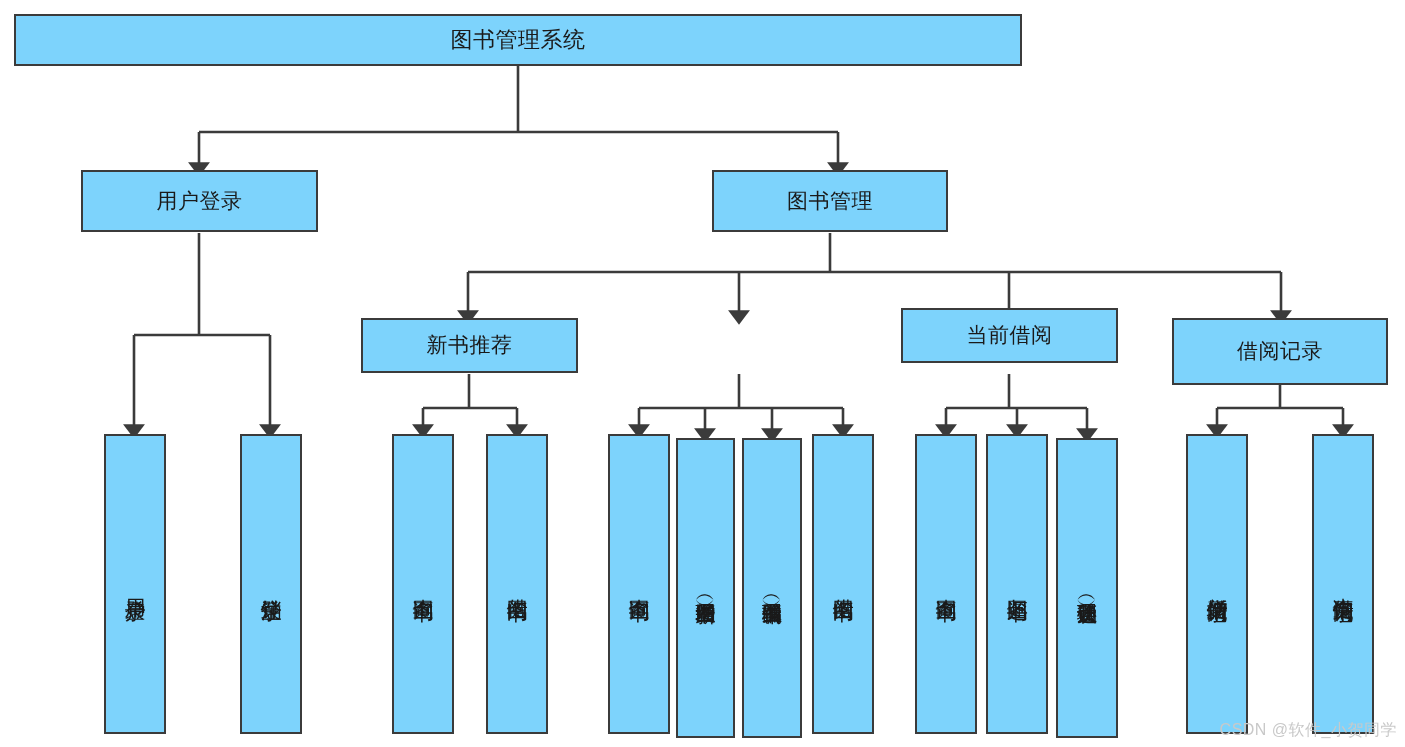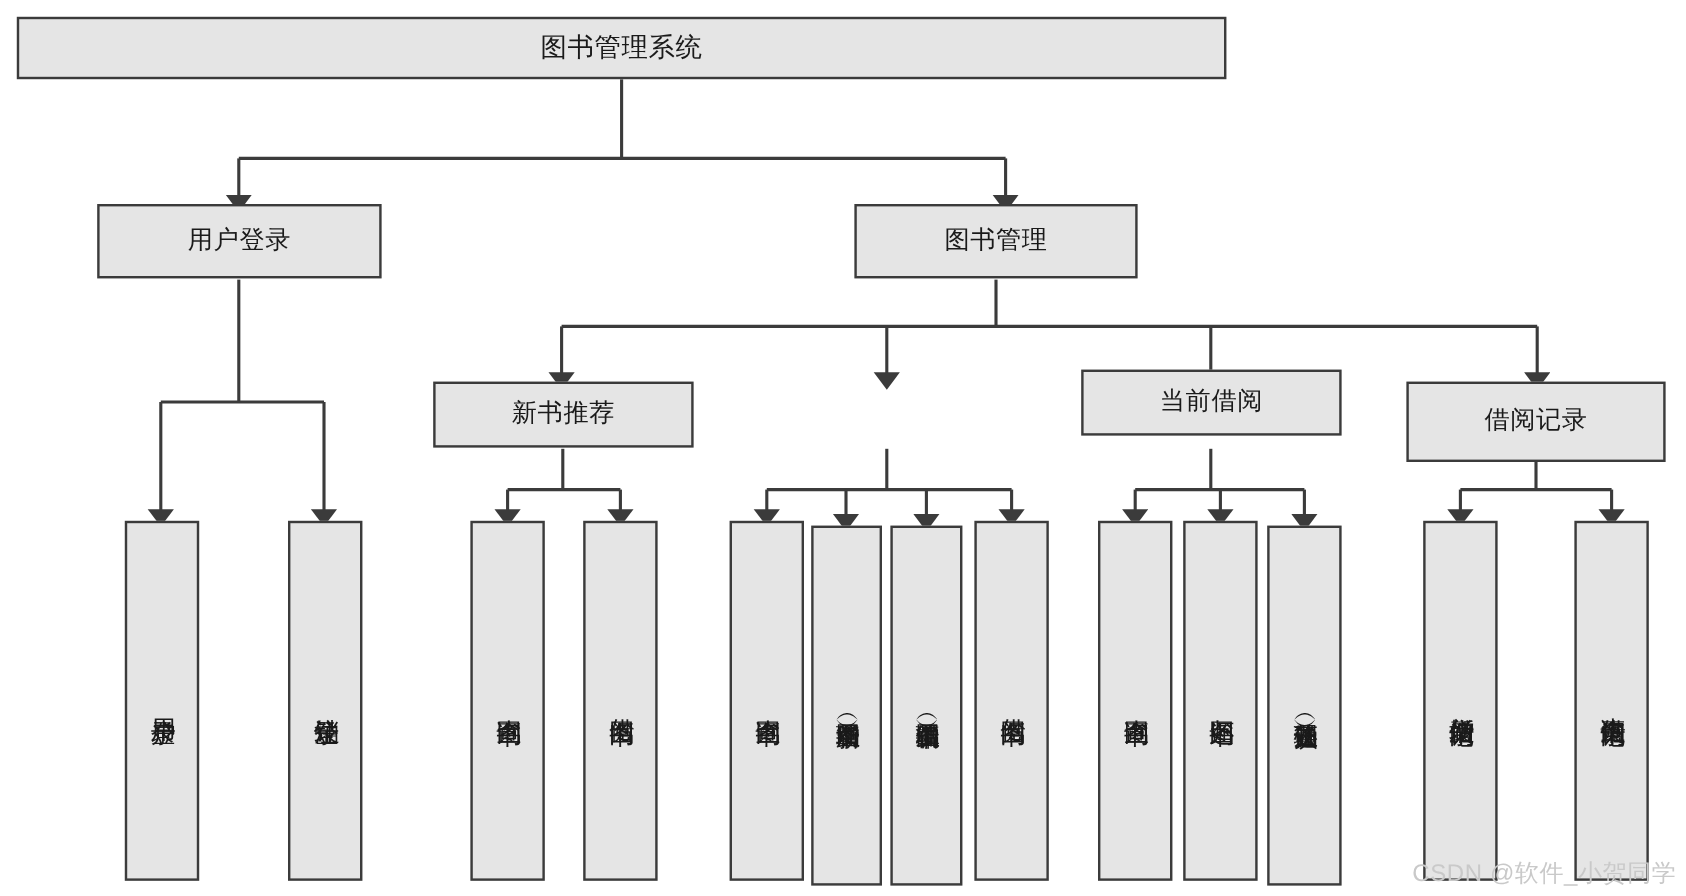--- a/index.html
+++ b/index.html
@@ -22,21 +22,21 @@
     position: absolute;
     left: 0;
     top: 0;
     width: 1405px;
     height: 747px;
     pointer-events: none;
   }
   .node {
     position: absolute;
     box-sizing: border-box;
-    background: #e5e5e5;
+    background: #7dd3fc;
     border: 2px solid #3b3b3b;
     display: flex;
     align-items: center;
     justify-content: center;
     color: #1a1a1a;
   }
   .node .lbl {
     display: block;
     text-align: center;
     line-height: 1.18;
@@ -64,21 +64,21 @@
     white-space: nowrap;
   }
   .node.v.narrow .lbl {
     font-size: 20px;
     letter-spacing: 0px;
   }
   .watermark {
     position: absolute;
     right: 8px;
     bottom: 6px;
-    font-size: 20px;
+    font-size: 16px;
     color: #c9c9c9;
     white-space: nowrap;
     letter-spacing: 0.5px;
   }
 </style>
 </head>
 <body>
 
 <div id="canvas">
 

